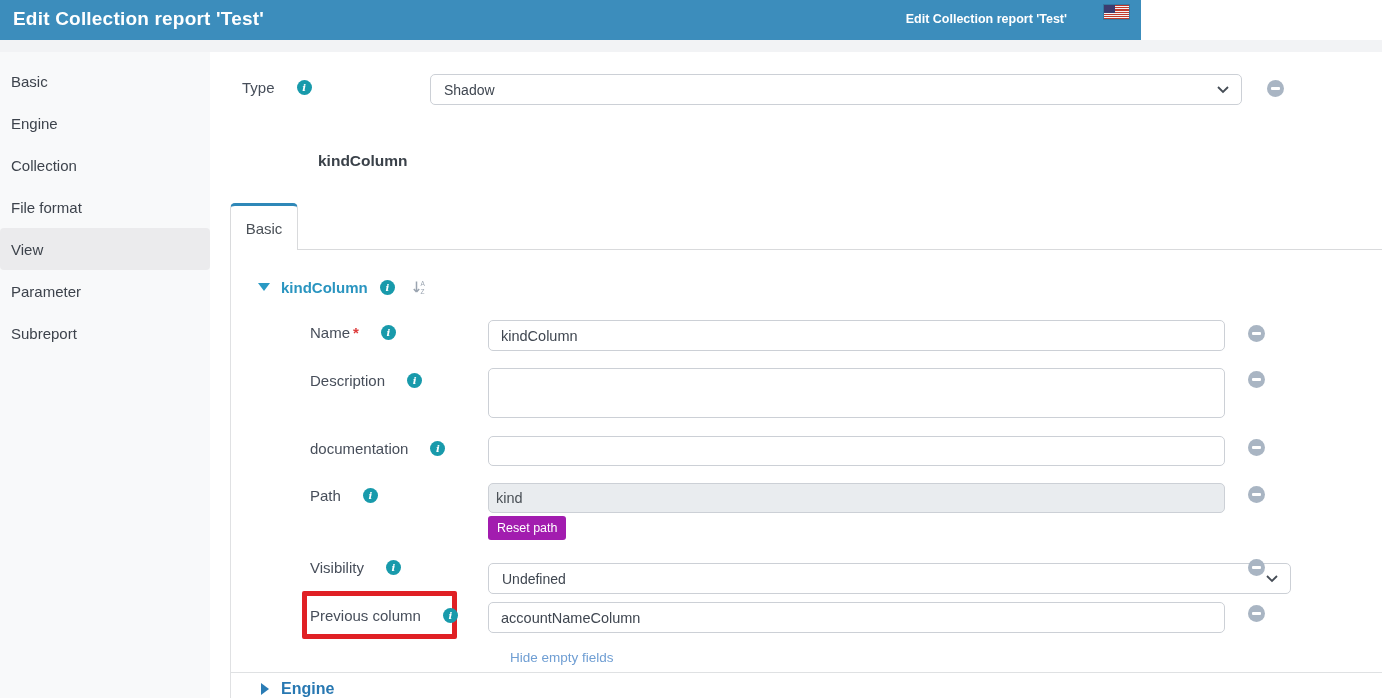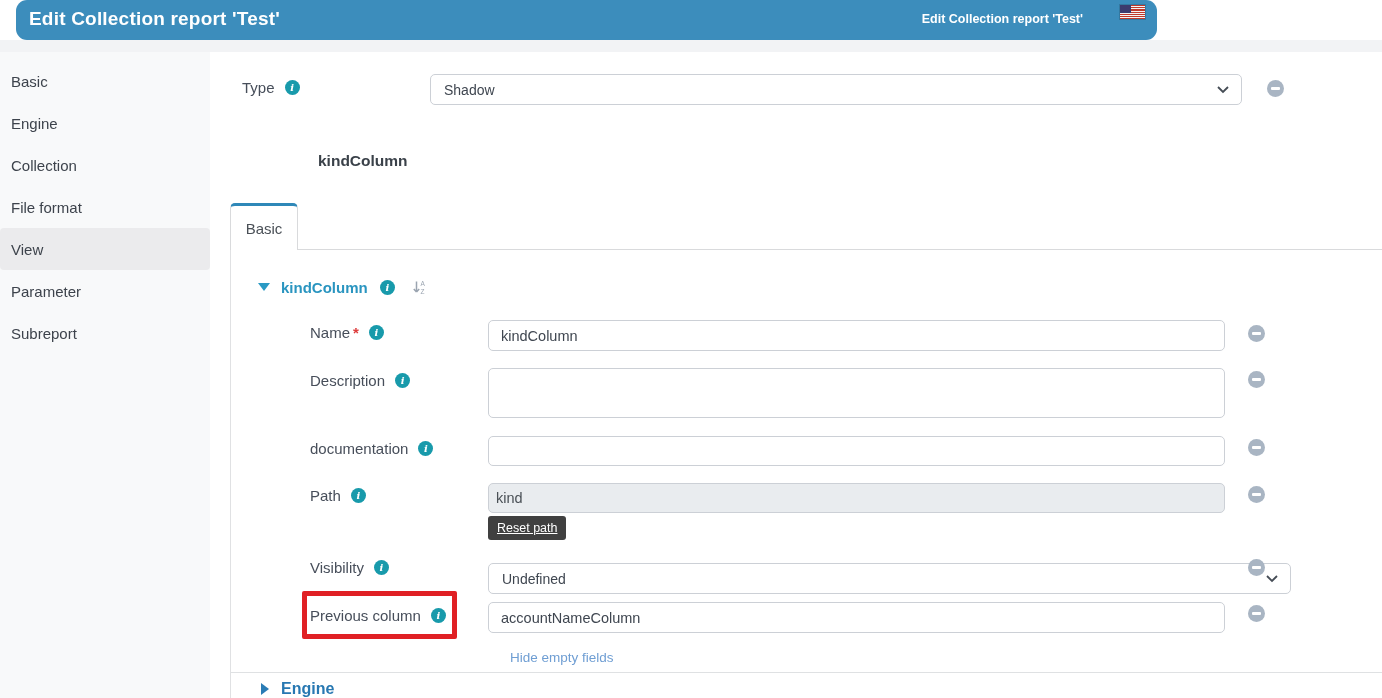--- a/index.html
+++ b/index.html
@@ -5,21 +5,21 @@
   html,body{margin:0;padding:0;}
   body{
     width:1382px;height:698px;position:relative;overflow:hidden;
     background:#ffffff;
     font-family:"Liberation Sans","DejaVu Sans",sans-serif;
     -webkit-font-smoothing:antialiased;
   }
   .abs{position:absolute;}
 
   
-  .topbar{left:16px;top:0;width:1141px;height:40px;background:#3c8dbc;border-radius:11px;}
+  .topbar{left:0;top:0;width:1141px;height:40px;background:#3c8dbc;}
   .topbar-title{
     position:absolute;left:13px;top:8px;color:#fff;
     font-size:19px;font-weight:700;letter-spacing:.2px;
   }
   .topbar-subtitle{
     position:absolute;right:74px;top:12px;color:#fff;
     font-size:12.5px;font-weight:700;
   }
   .flag{
     position:absolute;right:12px;top:5px;width:25px;height:14px;
@@ -43,21 +43,21 @@
   .tabline{left:297px;top:249px;width:1085px;height:1px;background:#d9dadc;}
   .tab{
     left:230px;top:203px;width:68px;height:47px;background:#fff;
     border:1px solid #d9dadc;border-bottom:none;border-top:3px solid #2f88b8;
     border-radius:5px 5px 0 0;box-sizing:border-box;
     display:flex;align-items:center;justify-content:center;
     font-size:15px;color:#4a5057;cursor:pointer;
   }
 
   
-  .lbl{font-size:15px;color:#474e5a;display:flex;align-items:center;gap:10px;}
+  .lbl{font-size:15px;color:#474e5a;display:flex;align-items:center;gap:22px;}
   .req{color:#dd3b3b;font-weight:700;margin-left:3px;}
   .heading{font-size:15.5px;font-weight:700;color:#3a4149;}
   .sec-title{font-size:15px;font-weight:700;color:#2a95c0;}
   .display-title{font-size:16px;font-weight:700;color:#2878b2;}
   .link{font-size:13.5px;color:#6f9ed3;cursor:pointer;}
 
   
   .info{
     width:15px;height:15px;border-radius:50%;background:#189aab;color:#fff;
     display:inline-flex;align-items:center;justify-content:center;
@@ -80,23 +80,23 @@
   }
   textarea.tinput{resize:none;padding-top:6px;}
   .tinput:disabled,.tinput.disabled{background:#e9ecef;color:#4a5056;padding-left:7px;}
   .selectbox{
     box-sizing:border-box;border:1px solid #ccd0d6;border-radius:5px;background:#fff;
     display:flex;align-items:center;cursor:pointer;
   }
   .selectbox span{padding-left:13px;font-size:14px;color:#3f4650;}
   .selectbox svg{position:absolute;right:12px;}
   .btn{
-    display:inline-flex;align-items:center;background:#404040;color:#fff;
+    display:inline-flex;align-items:center;background:#a21caf;color:#fff;
     font-size:12.5px;padding:12px 9px;height:23px;border-radius:3px;border:none;
-    font-family:inherit;cursor:pointer;text-decoration:underline;
+    font-family:inherit;cursor:pointer;
   }
   .redbox{
     box-sizing:border-box;border:5px solid #e02024;border-radius:2px;
     pointer-events:none;
   }
   .divider{background:#dfe1e3;height:1px;}
 </style>
 </head>
 <body>
 

